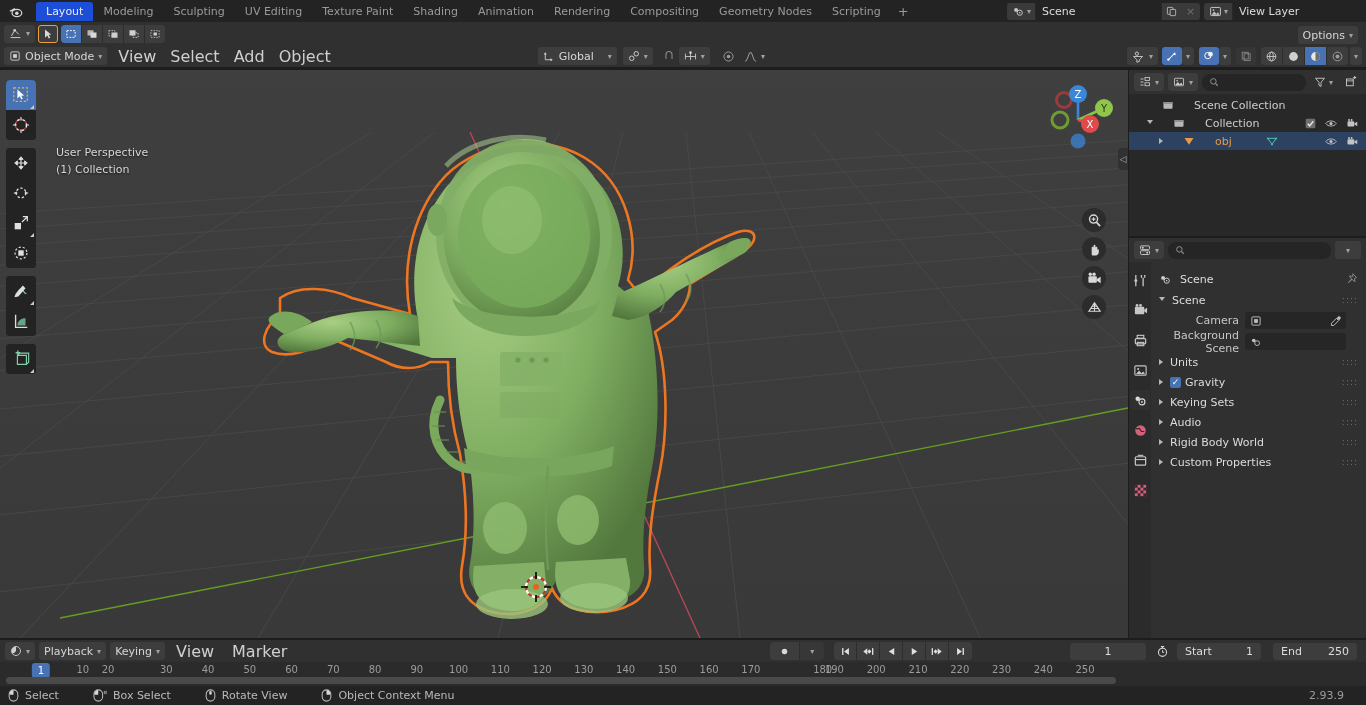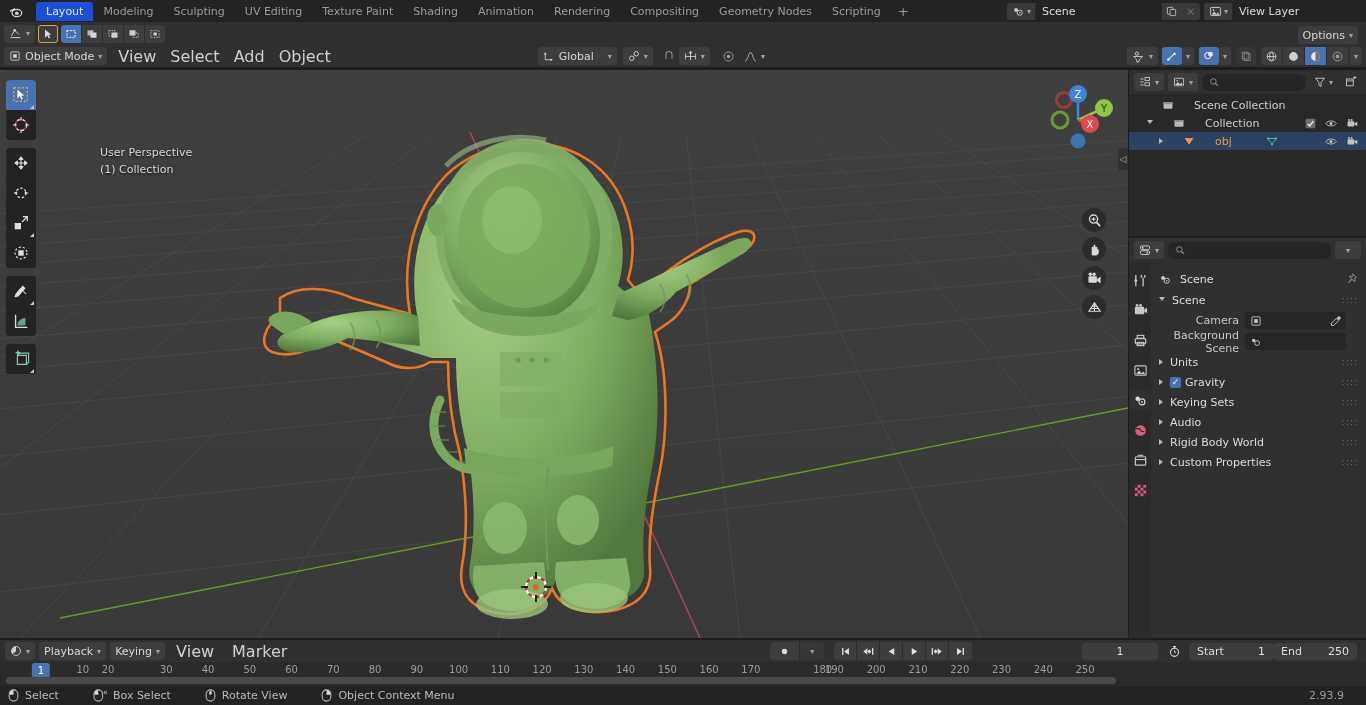--- a/index.html
+++ b/index.html
@@ -59,21 +59,21 @@
   #main{ position:absolute; left:0; top:70px; width:1366px; height:568px; }
 
   
   #viewport{
     position:absolute; left:0; top:0; width:1128px; height:568px;
     background:#3b3b3b; overflow:hidden;
   }
   #gridsvg{ position:absolute; inset:0; }
 
   .vp-text{ position:absolute; left:56px; color:#d7d7d7; font-size:11px;
-            text-shadow:0 1px 2px rgba(0,0,0,.65);margin-left:44px; }
+            text-shadow:0 1px 2px rgba(0,0,0,.65); }
 
   
   #lefttools{ position:absolute; left:6px; top:10px; width:30px; display:flex; flex-direction:column; gap:0;}
   .tgrp{ display:flex; flex-direction:column; border-radius:4px; overflow:hidden; margin-bottom:8px;
          background:#232323; }
   .tbtn{ width:30px; height:30px; background:#232323; display:flex; align-items:center;
          justify-content:center; position:relative; }
   .tbtn.on{ background:#4772b3; }
   .tbtn .corner{ position:absolute; right:2px; bottom:1px; width:0;height:0;
     border-left:4px solid transparent; border-bottom:4px solid #c9c9c9; }
@@ -1027,21 +1027,21 @@
         <svg width="13" height="13" viewBox="0 0 16 16">
             <circle cx="8" cy="9" r="5" fill="none" stroke="#d6d6d6" stroke-width="1.3"></circle>
             <path d="M8 6.5 V9 h2" stroke="#d6d6d6" stroke-width="1.2" fill="none"></path>
             <path d="M6 2 h4 M8 2 v2" stroke="#d6d6d6" stroke-width="1.3"></path>
           </svg>
       </div>
       <div class="tfield split" style="width:84px;margin-left:4px">
         <span>Start</span>
         <span>1</span>
       </div>
-      <div class="tfield split" style="width:84px;margin-left:0;margin-right:4px">
+      <div class="tfield split" style="width:84px;margin-left:12px;margin-right:4px">
         <span>End</span>
         <span>250</span>
       </div>
     </div>
   </div>
 
   <div id="tl-ruler">
       <div class="tick" style="left: 82.76px;">10</div>
       <div class="tick" style="left: 108px;">20</div>
       <div class="tick" style="left: 166.28px;">30</div>

